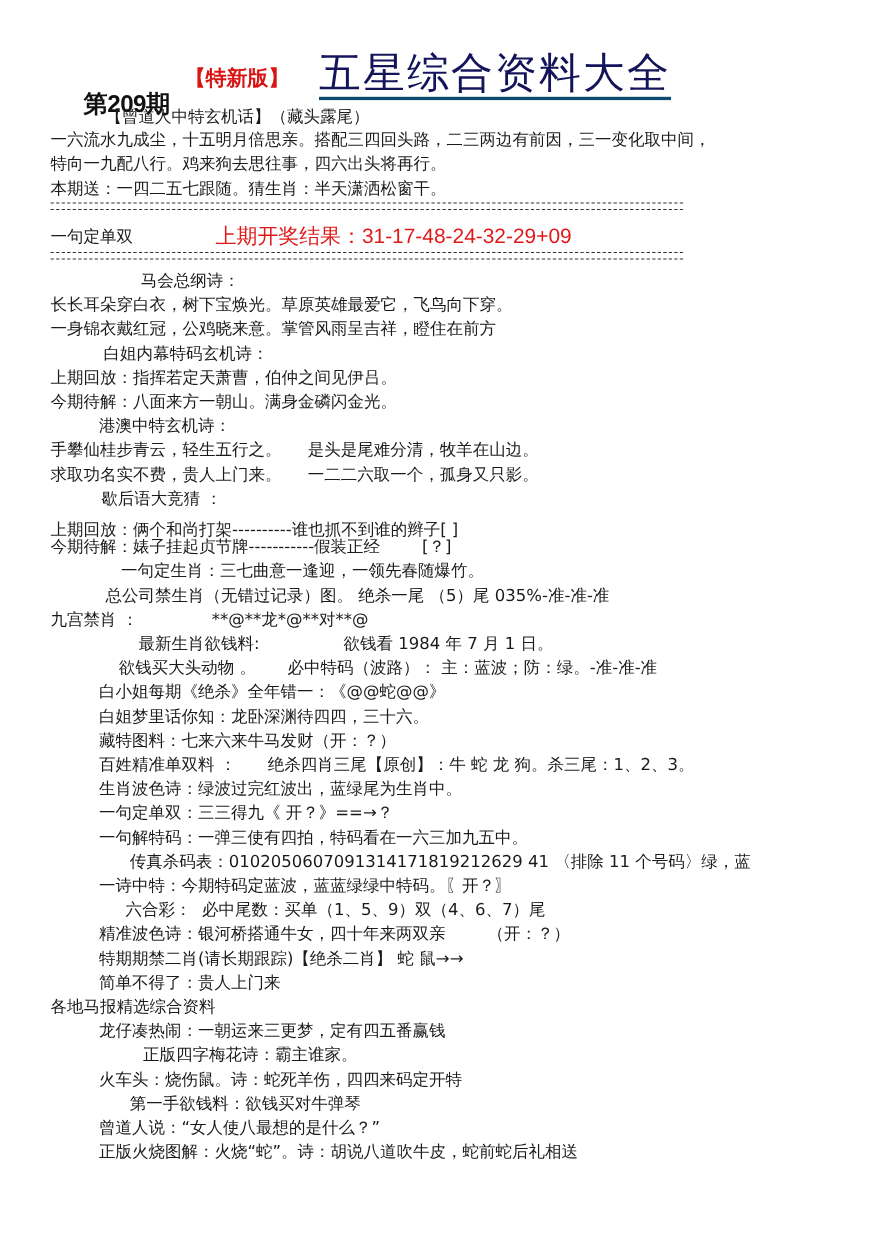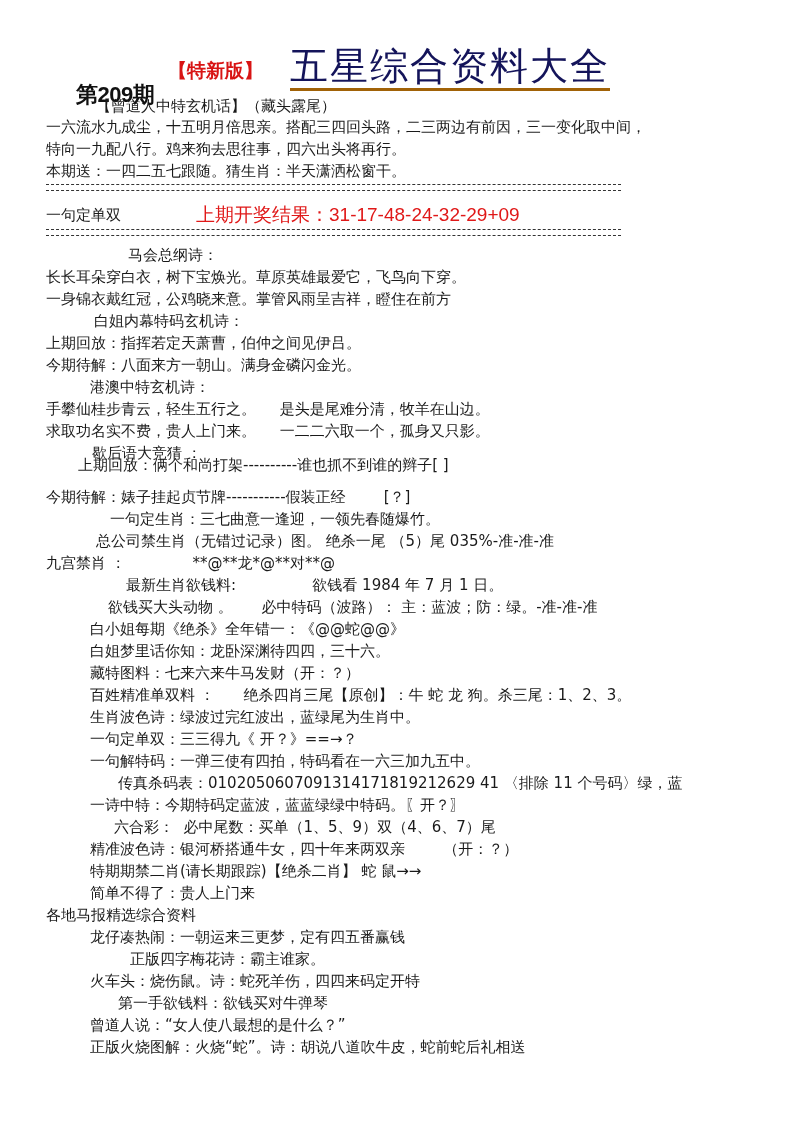--- a/index.html
+++ b/index.html
@@ -4,21 +4,21 @@
 <style>
   html, body { margin: 0; padding: 0; background: #ffffff; }
   body { width: 793px; height: 1122px; position: relative; overflow: hidden;
          font-family: "DejaVu Sans", "Liberation Sans", sans-serif; color: #111; }
   .line { position: absolute; white-space: pre; font-size: 15px; line-height: 20px; color: #1a1a1a; }
   .issue { position: absolute; left: 76px; top: 56px; font-size: 22px; font-weight: bold; color: #111;
            font-family: "Liberation Sans", sans-serif; white-space: pre; letter-spacing: -0.5px; margin-top: 24px; }
   .edition { position: absolute; left: 168px; top: 58px; font-size: 19px; font-weight: bold; color: #d81414; white-space: pre; }
   .title { position: absolute; left: 290px; top: 44px; font-size: 38px; color: #14145a;
            font-family: "DejaVu Serif", "Liberation Serif", serif; white-space: pre;
-           border-bottom: 3px solid #a16207; line-height: 44px; padding-bottom: 0; letter-spacing: 2px; }
+           border-bottom: 3px solid #0c4a6e; line-height: 44px; padding-bottom: 0; letter-spacing: 2px; }
   .sep { position: absolute; left: 46px; width: 575px; height: 7px; overflow: hidden;
          border-top: 1.5px dashed #333; border-bottom: 1.5px dashed #333; box-sizing: border-box; }
   .result { position: absolute; left: 196px; top: 202px; font-size: 19px; color: #e01818; white-space: pre;
             font-family: "Liberation Sans", sans-serif; }
 </style>
 </head>
 <body>
 
 <div class="issue">第209期</div>
 <div class="edition">【特新版】</div>
@@ -37,21 +37,21 @@
 <div class="line" style="left:128px;top:245px;">马会总纲诗：</div>
 <div class="line" style="left:46px;top:267px;">长长耳朵穿白衣，树下宝焕光。草原英雄最爱它，飞鸟向下穿。</div>
 <div class="line" style="left:46px;top:289px;">一身锦衣戴红冠，公鸡晓来意。掌管风雨呈吉祥，瞪住在前方</div>
 <div class="line" style="left:94px;top:311px;">白姐内幕特码玄机诗：</div>
 <div class="line" style="left:46px;top:333px;">上期回放：指挥若定天萧曹，伯仲之间见伊吕。</div>
 <div class="line" style="left:46px;top:355px;">今期待解：八面来方一朝山。满身金磷闪金光。</div>
 <div class="line" style="left:90px;top:377px;">港澳中特玄机诗：</div>
 <div class="line" style="left:46px;top:399px;">手攀仙桂步青云，轻生五行之。     是头是尾难分清，牧羊在山边。</div>
 <div class="line" style="left:46px;top:421px;">求取功名实不费，贵人上门来。     一二二六取一个，孤身又只影。</div>
 <div class="line" style="left:92px;top:443px;">歇后语大竞猜 ：</div>
-<div class="line" style="left:46px;top:455px;margin-left:32px;">上期回放：俩个和尚打架----------谁也抓不到谁的辫子[ ]</div>
+<div class="line" style="left:46px;top:471px;">上期回放：俩个和尚打架----------谁也抓不到谁的辫子[ ]</div>
 <div class="line" style="left:46px;top:487px;">今期待解：婊子挂起贞节牌-----------假装正经        [？]</div>
 <div class="line" style="left:110px;top:509px;">一句定生肖：三七曲意一逢迎，一领先春随爆竹。</div>
 <div class="line" style="left:96px;top:531px;">总公司禁生肖（无错过记录）图。 绝杀一尾 （5）尾 035%-准-准-准</div>
 <div class="line" style="left:46px;top:553px;">九宫禁肖 ：              **@**龙*@**对**@</div>
 <div class="line" style="left:126px;top:575px;">最新生肖欲钱料:                欲钱看 1984 年 7 月 1 日。</div>
 <div class="line" style="left:108px;top:597px;">欲钱买大头动物 。      必中特码（波路）： 主：蓝波；防：绿。-准-准-准</div>
 <div class="line" style="left:90px;top:619px;">白小姐每期《绝杀》全年错一：《@@蛇@@》</div>
 <div class="line" style="left:90px;top:641px;">白姐梦里话你知：龙卧深渊待四四，三十六。</div>
 <div class="line" style="left:90px;top:663px;">藏特图料：七来六来牛马发财（开：？）</div>
 <div class="line" style="left:90px;top:685px;">百姓精准单双料 ：      绝杀四肖三尾【原创】：牛 蛇 龙 狗。杀三尾：1、2、3。</div>

